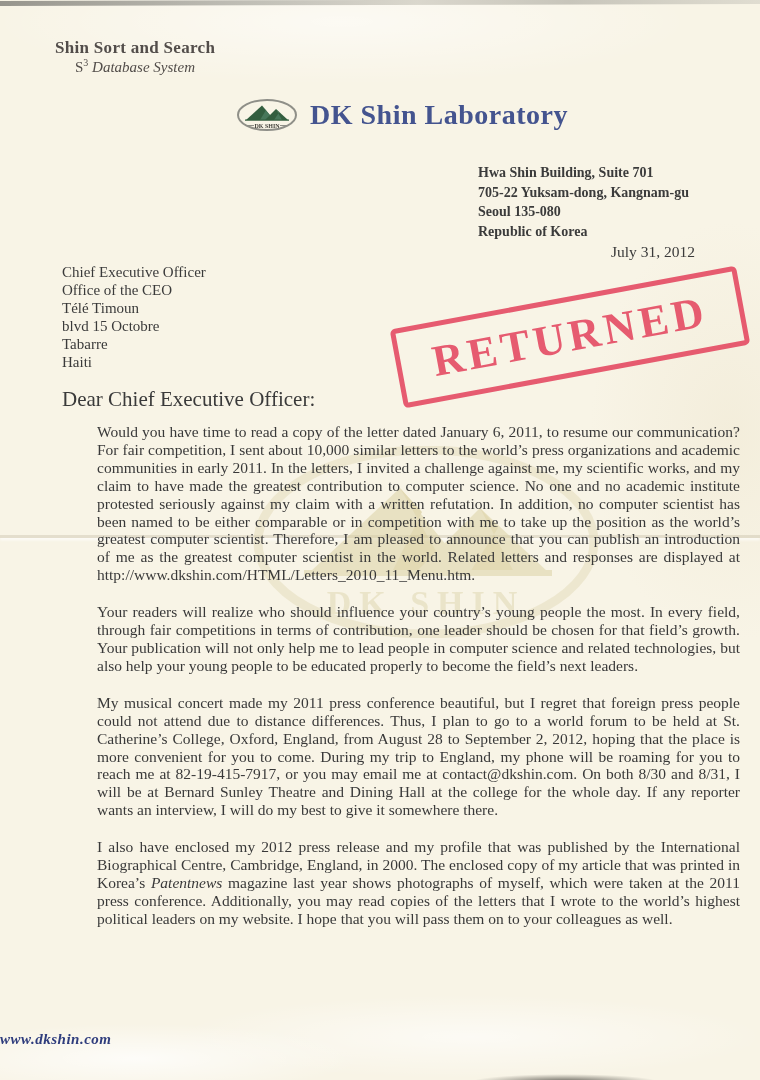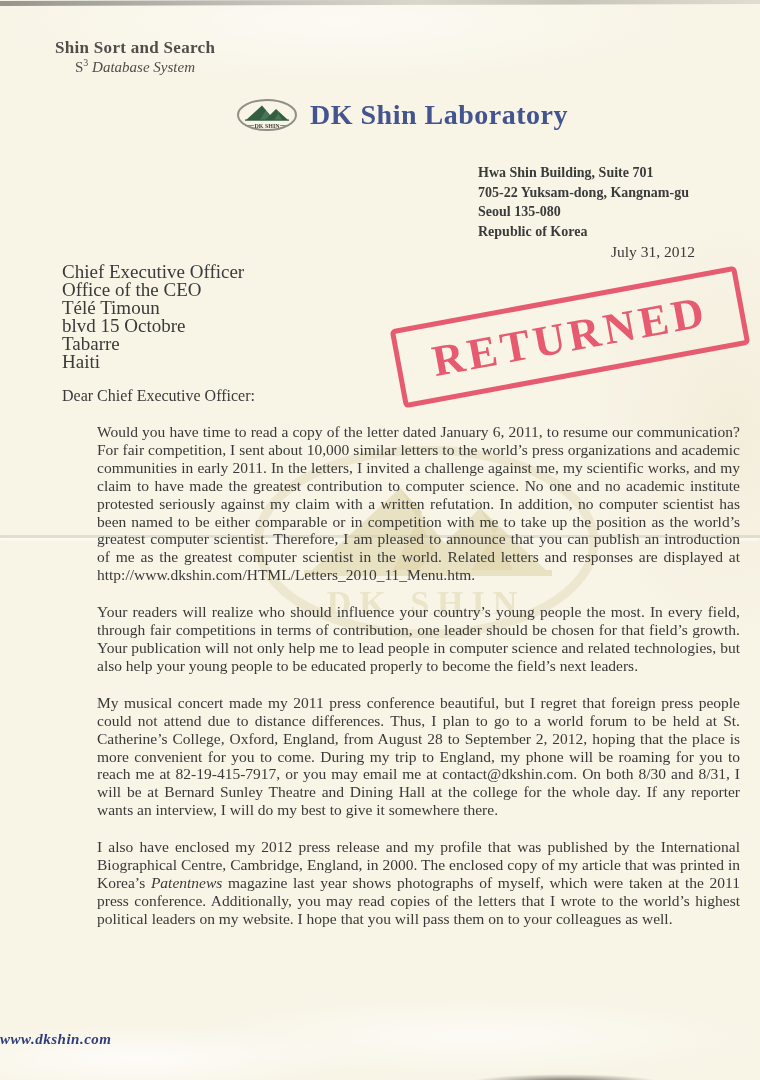--- a/index.html
+++ b/index.html
@@ -37,22 +37,22 @@
   .org-name{font-size:17px;font-weight:bold;letter-spacing:.3px;}
   .org-sub{font-size:15px;font-weight:normal;margin-left:20px;margin-top:1px;}
   .org-sub .sys{font-style:italic;}
   .org-sub .sup{font-size:10px;vertical-align:super;line-height:0;}
   .letterhead-row{position:absolute;left:236px;top:97px;display:flex;align-items:center;gap:12px;}
   .logo-svg{width:62px;height:36px;display:block;}
   .lab-title{font-size:28px;font-weight:bold;color:#44548f;letter-spacing:.5px;white-space:nowrap;}
   .hq-address{position:absolute;left:478px;top:163px;font-size:14px;font-weight:bold;line-height:19.5px;color:#3b3b3b;}
   
   .date{position:absolute;left:587px;top:243px;font-size:15.5px;margin-left:24px;}
-  .recipient{position:absolute;left:62px;top:263px;font-size:19px;line-height:18px;}
-  .salutation{position:absolute;left:62px;top:387px;font-size:16px;}
+  .recipient{position:absolute;left:62px;top:263px;font-size:15px;line-height:18px;}
+  .salutation{position:absolute;left:62px;top:387px;font-size:21px;}
   
   .stamp{
     position:absolute;left:394px;top:297px;width:342px;height:70px;
     border:5px solid #e54f66;border-radius:5px;
     display:flex;align-items:center;justify-content:center;
     transform:rotate(-10.5deg);
     opacity:.92;z-index:4;
   }
   .stamp-text{
     font-size:44px;font-weight:bold;color:#e54f66;

